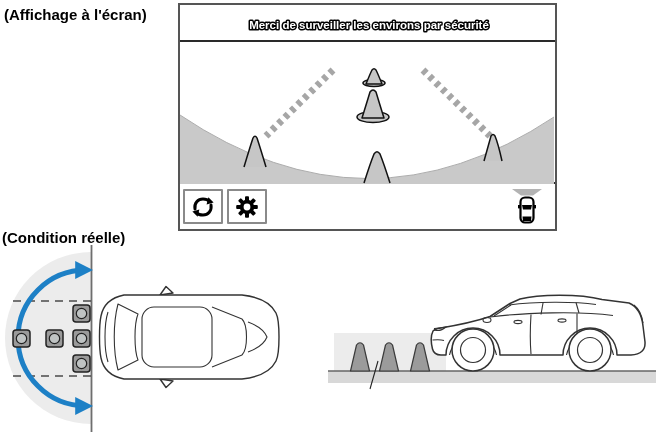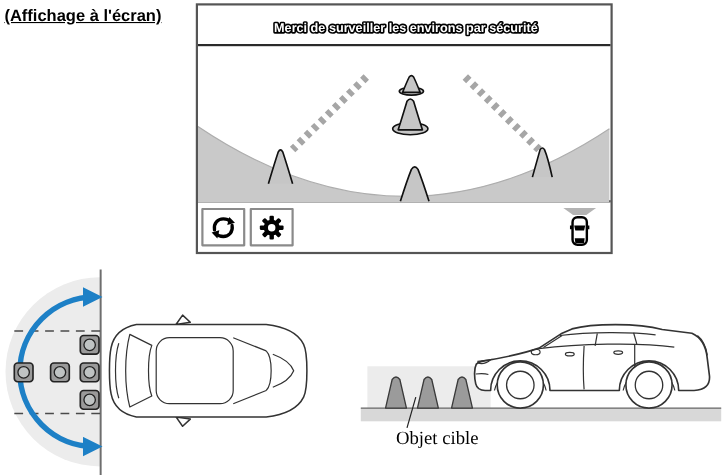--- a/index.html
+++ b/index.html
@@ -11,21 +11,21 @@
     --ground-strip:#d8d8d8;
     --dash-gray:#a6a6a6;
     --marker-gray:#9a9a9a;
     --line-dark:#333333;
   }
   *{box-sizing:border-box;margin:0;padding:0;}
   body{font-family:"Liberation Sans",sans-serif;background:#fff;}
   .figure{position:relative;width:656px;height:432px;background:#fff;overflow:hidden;}
 
   .caption{position:absolute;font-weight:bold;font-size:15px;color:#000;letter-spacing:0;}
-  .caption.display{left:4px;top:6px;text-decoration:underline;}
+  .caption.display{left:4px;top:6px;}
   .caption.real{left:2px;top:229px;}
 
   
   .screen{position:absolute;left:178px;top:3px;width:379px;height:228px;
           border:2px solid #555;background:#fff;display:flex;flex-direction:column;}
   .msg-bar{height:37px;border-bottom:2px solid #2a2a2a;display:flex;align-items:center;justify-content:flex-end;}
   .camera{height:142px;border-bottom:2px solid #2a2a2a;position:relative;}
   .toolbar{flex:1;display:flex;align-items:center;padding-left:3px;gap:4px;}
   .tool-btn{width:40px;height:35px;border:2px solid #8a8a8a;background:#fff;
             display:flex;align-items:center;justify-content:center;border-radius:1px;}
@@ -110,20 +110,21 @@
           <rect x="2.5" y="1.5" width="13" height="25" rx="4.5" fill="#fff" stroke="#000" stroke-width="2.2"></rect>
           <path d="M4,9 L14,9 L13,13.5 L5,13.5 Z" fill="#000"></path>
           <path d="M4.5,20.5 L13.5,20.5 L13,25 L5,25 Z" fill="#000"></path>
           <rect x="0" y="9" width="2.4" height="3.4" fill="#000"></rect>
           <rect x="15.6" y="9" width="2.4" height="3.4" fill="#000"></rect>
         </svg>
       </div>
     </div>
   </div>
 
+  <div class="caption real">(Condition réelle)</div>
 
   <svg class="left-diagram" width="300" height="188" viewBox="0 0 300 188">
 
     <path d="M91,8 A86,86 0 0 0 91,180 Z" style="fill:var(--zone-gray)"></path>
 
     <line x1="91.5" y1="1" x2="91.5" y2="188" stroke="#6e6e6e" stroke-width="1.8"></line>
 
     <g stroke="#4a4a4a" stroke-width="1.4" stroke-dasharray="8 6">
       <line x1="13" y1="57" x2="91" y2="57"></line>
       <line x1="13" y1="132" x2="91" y2="132"></line>
@@ -204,15 +205,14 @@
         <circle cx="43" cy="60" r="21"></circle>
         <circle cx="160" cy="60" r="21"></circle>
       </g>
       <g fill="none" stroke="#333" stroke-width="1.2">
         <circle cx="43" cy="60" r="12.5"></circle>
         <circle cx="160" cy="60" r="12.5"></circle>
       </g>
     </g>
   </svg>
 
-  <div class="target-label">Objet cible</div>
 
 </div>
 
 </body></html>

